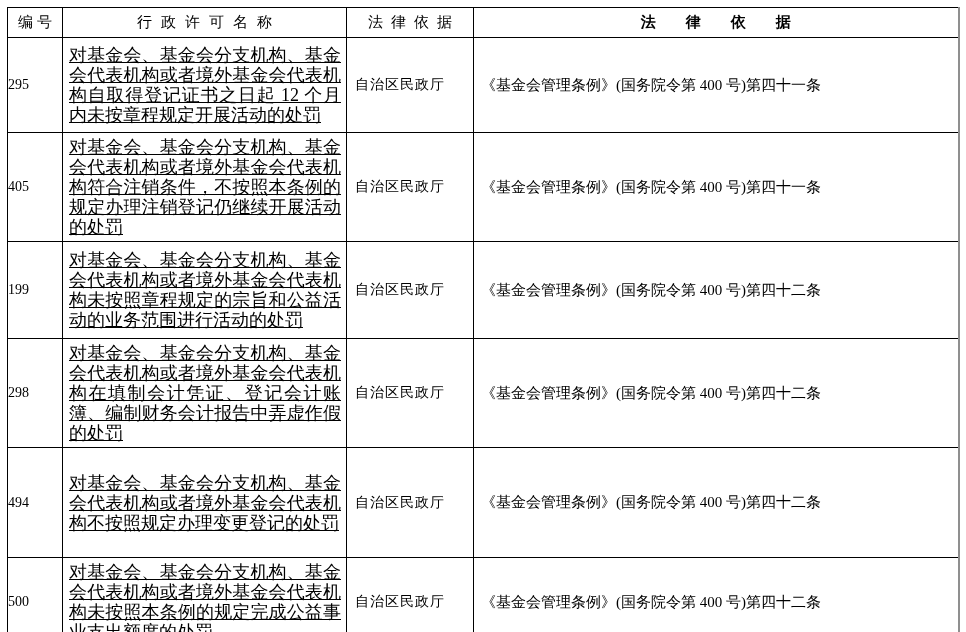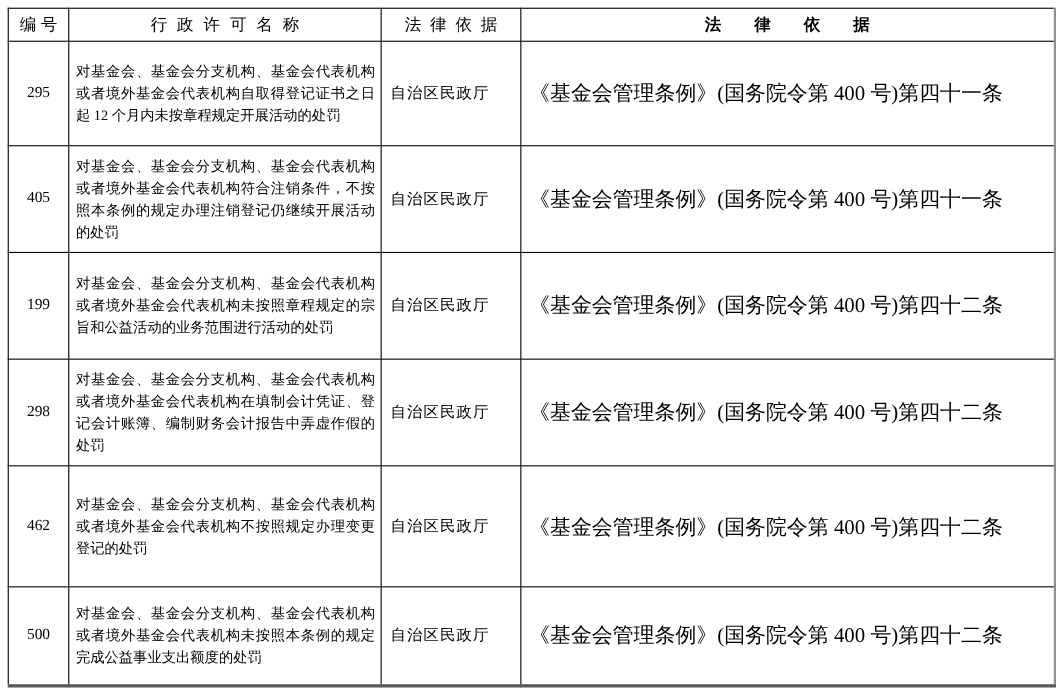--- a/index.html
+++ b/index.html
@@ -50,37 +50,38 @@
     text-align: center;
     padding: 0;
     white-space: nowrap;
   }
   th.h-id     { letter-spacing: 4px;  text-indent: 4px;  }
   th.h-name   { letter-spacing: 9px;  text-indent: 9px;  }
   th.h-agency { letter-spacing: 8px;  text-indent: 8px;  }
   th.h-legal  { letter-spacing: 30px; text-indent: 30px; font-weight: bold; }
 
   td.cell-id {
-    text-align: center;
+    text-align: left;
     font-size: 14px;
     padding: 0;
   }
   td.cell-name {
-    font-size: 13px;
+    font-size: 18px;
     line-height: 20px;
     text-align: justify;
     padding: 4px 5px 4px 6px;
+    text-decoration: underline;
   }
   td.cell-agency {
     font-size: 14px;
     letter-spacing: 1px;
     padding: 0 4px 0 8px;
   }
   td.cell-legal {
-    font-size: 19px;
+    font-size: 15px;
     padding: 0 6px 0 7px;
   }
 </style>
 </head>
 <body>
 
 <div class="page">
   <table class="license-table">
     <colgroup>
       <col class="col-id">
@@ -115,21 +116,21 @@
           <td class="cell-agency">自治区民政厅</td>
           <td class="cell-legal">《基金会管理条例》(国务院令第 400 号)第四十二条</td>
         </tr>
         <tr style="height: 97px;">
           <td class="cell-id">298</td>
           <td class="cell-name">对基金会、基金会分支机构、基金会代表机构或者境外基金会代表机构在填制会计凭证、登记会计账簿、编制财务会计报告中弄虚作假的处罚</td>
           <td class="cell-agency">自治区民政厅</td>
           <td class="cell-legal">《基金会管理条例》(国务院令第 400 号)第四十二条</td>
         </tr>
         <tr style="height: 110px;">
-          <td class="cell-id">462</td>
+          <td class="cell-id">494</td>
           <td class="cell-name">对基金会、基金会分支机构、基金会代表机构或者境外基金会代表机构不按照规定办理变更登记的处罚</td>
           <td class="cell-agency">自治区民政厅</td>
           <td class="cell-legal">《基金会管理条例》(国务院令第 400 号)第四十二条</td>
         </tr>
         <tr style="height: 90px;">
           <td class="cell-id">500</td>
           <td class="cell-name">对基金会、基金会分支机构、基金会代表机构或者境外基金会代表机构未按照本条例的规定完成公益事业支出额度的处罚</td>
           <td class="cell-agency">自治区民政厅</td>
           <td class="cell-legal">《基金会管理条例》(国务院令第 400 号)第四十二条</td>
         </tr>

